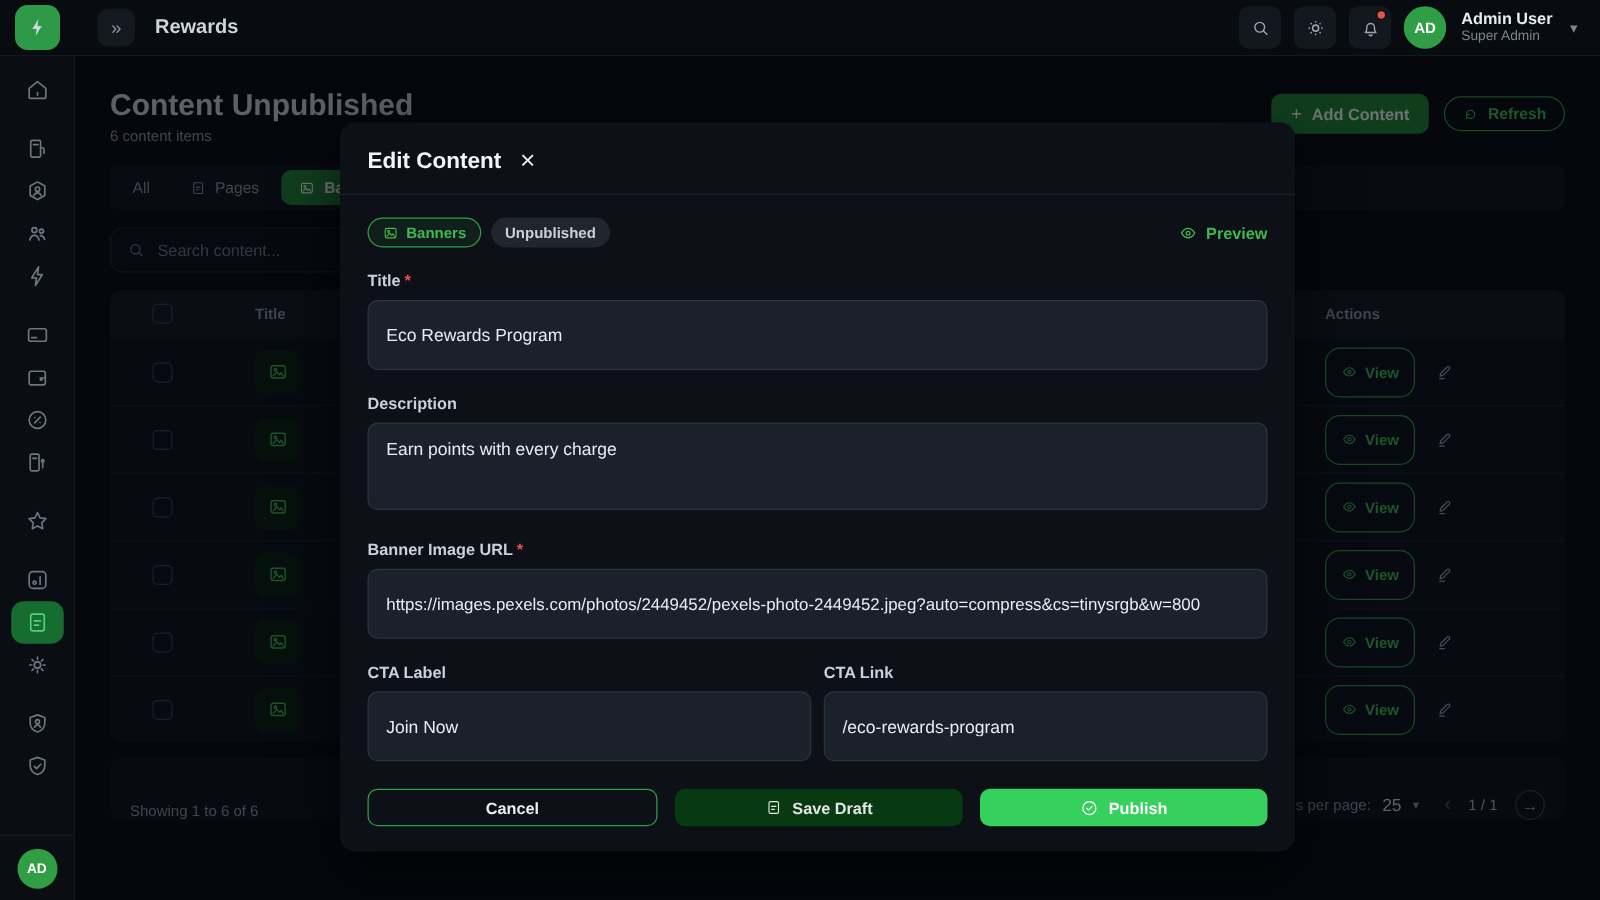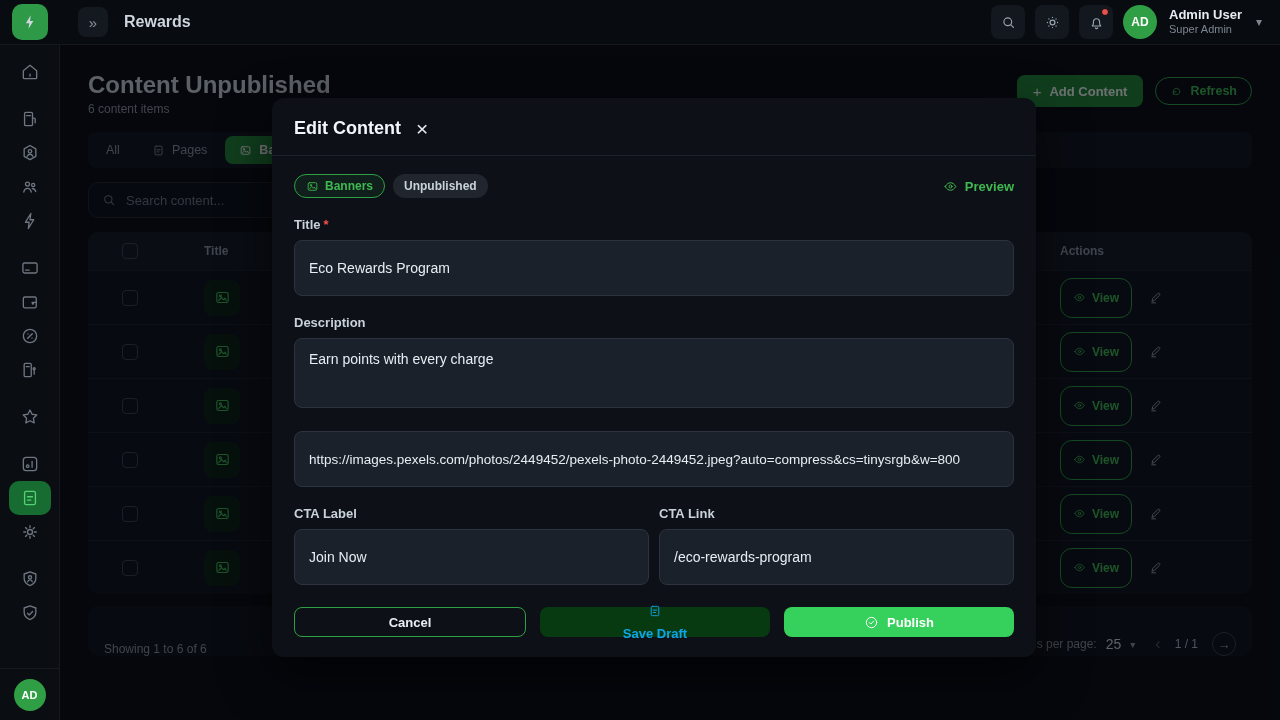--- a/index.html
+++ b/index.html
@@ -105,21 +105,21 @@
   .finput { width:100%; height:56px; background:#1b212b; border:1px solid #2d333e; border-radius:8px;
             color:#e6edf3; font-size:14px; padding:0 14px; font-family:inherit; outline:none; }
   .finput.url { font-size:13.5px; }
   textarea.finput { height:70px; padding:11px 14px; resize:none; line-height:1.4; }
   .cta-row { display:flex; gap:10px; margin-top:19px; }
   .cta-col { flex:1; }
   .modal-btns { display:flex; gap:14px; margin-top:22px; }
   .mbtn { flex:1; height:30px; border-radius:8px; font-size:13px; font-weight:700; display:flex; align-items:center;
           justify-content:center; gap:8px; cursor:pointer; border:none; font-family:inherit; }
   .mbtn.cancel { background:transparent; border:1px solid #2ea043; color:#e9eef4; }
-  .mbtn.save { background:#073a11; color:#0ea5e9;flex-direction:column; }
+  .mbtn.save { background:#073a11; color:#e5e5e5; }
   .mbtn.publish { background:#36d05c; color:#fff; }
 </style>
 </head>
 <body>
 
 <svg width="0" height="0" style="position:absolute">
   <defs>
     <symbol id="i-bolt" viewBox="0 0 24 24">
         <path d="M13 3 L6.5 13.5 h4.5 l-1 7.5 6.5-10.5 h-4.5 Z"></path>
       </symbol>
@@ -640,20 +640,23 @@
       </div>
       <input class="finput" type="text" value="Eco Rewards Program" style="">
     </div>
 
     <div class="fgroup">
       <div class="flabel">Description</div>
       <textarea class="finput" style="">Earn points with every charge</textarea>
     </div>
 
     <div class="fgroup">
+      <div class="flabel">
+        <span>Banner Image URL</span><span class="req">*</span>
+      </div>
       <input class="finput url" type="text" value="https://images.pexels.com/photos/2449452/pexels-photo-2449452.jpeg?auto=compress&amp;cs=tinysrgb&amp;w=800" style="">
     </div>
 
     <div class="cta-row">
       <div class="cta-col">
         <div class="flabel">CTA Label</div>
         <input class="finput" type="text" value="Join Now" style="">
       </div>
       <div class="cta-col">
         <div class="flabel">CTA Link</div>

